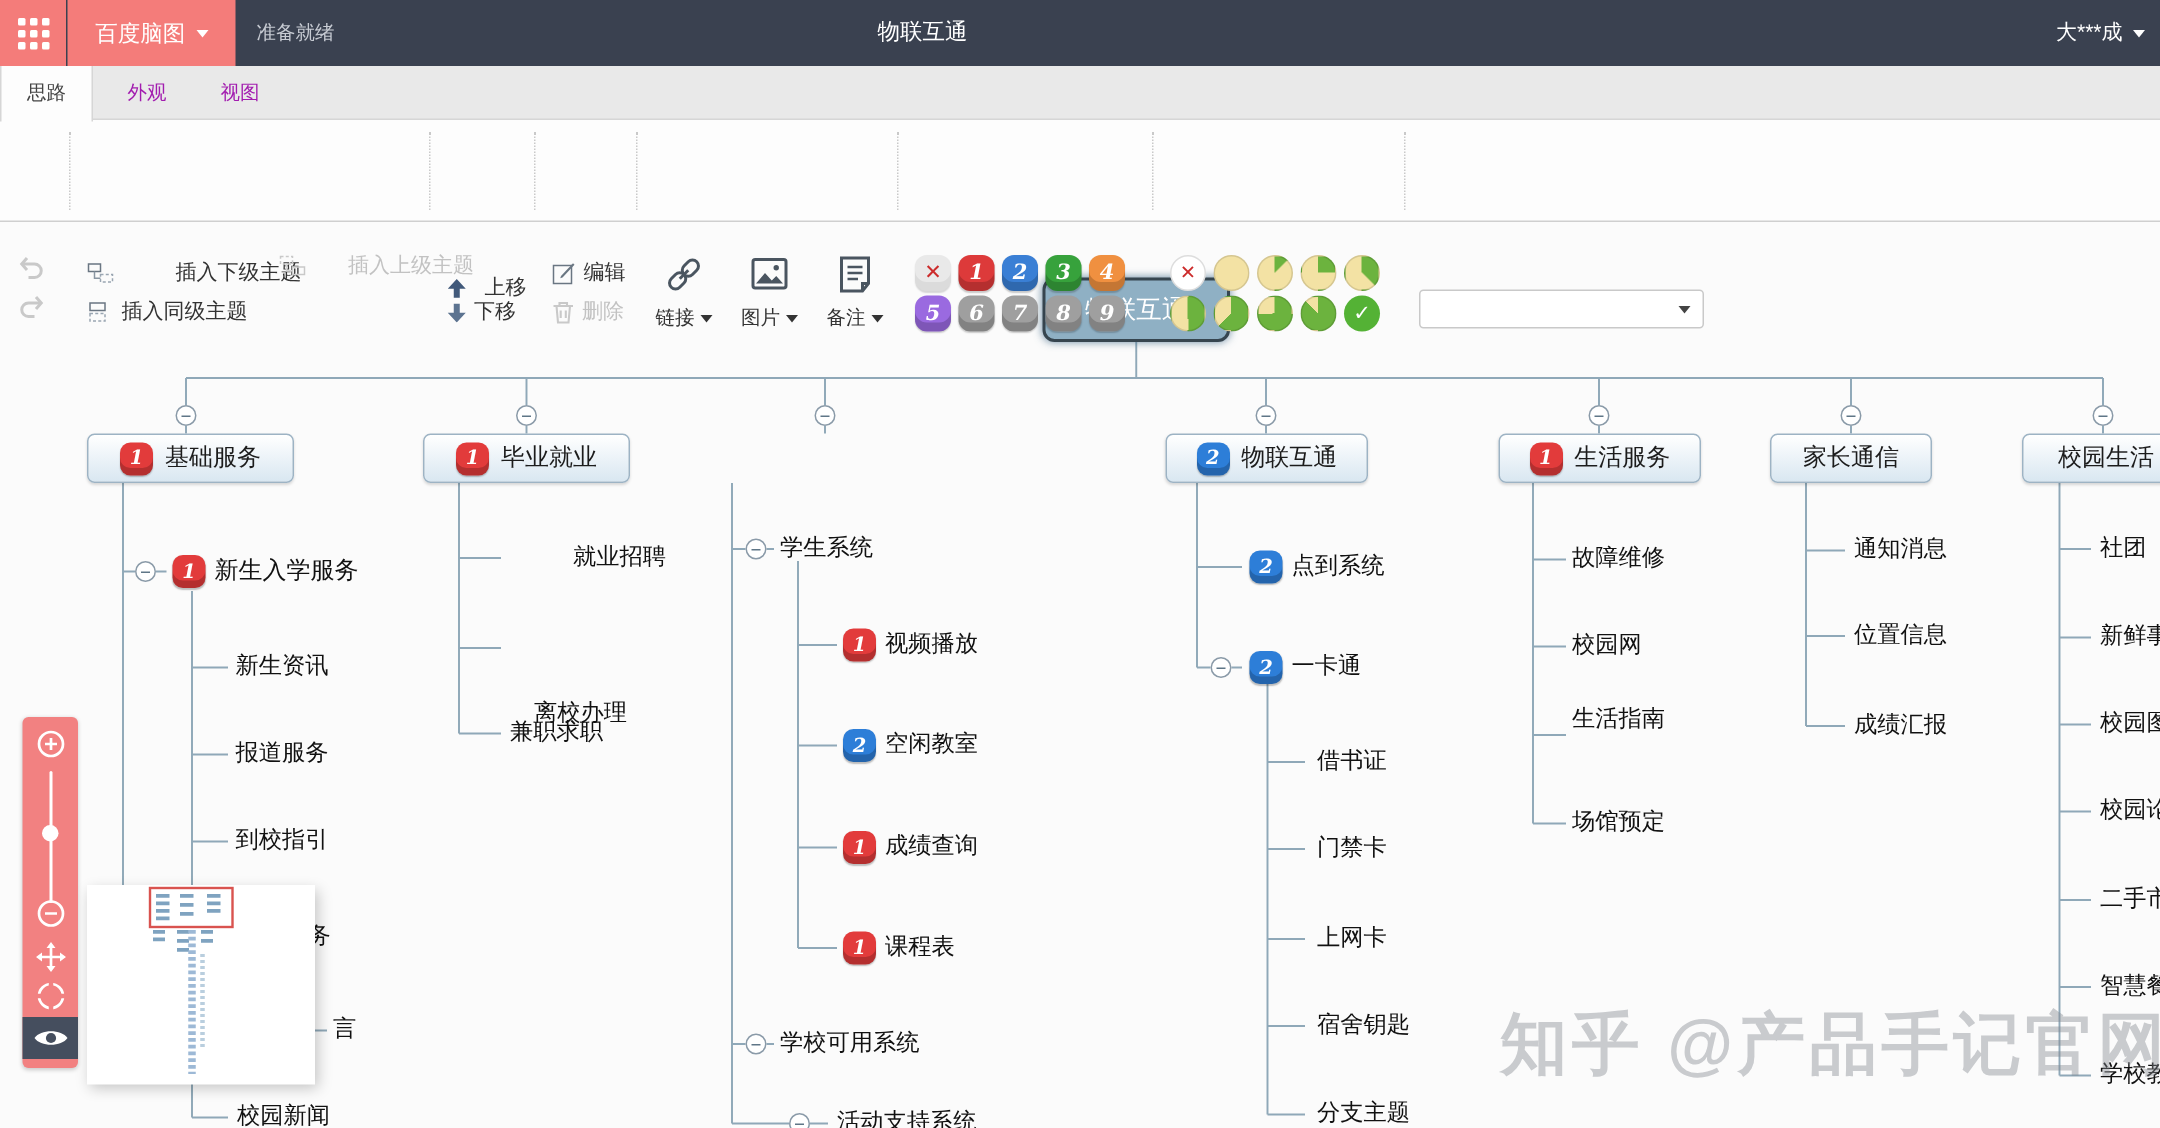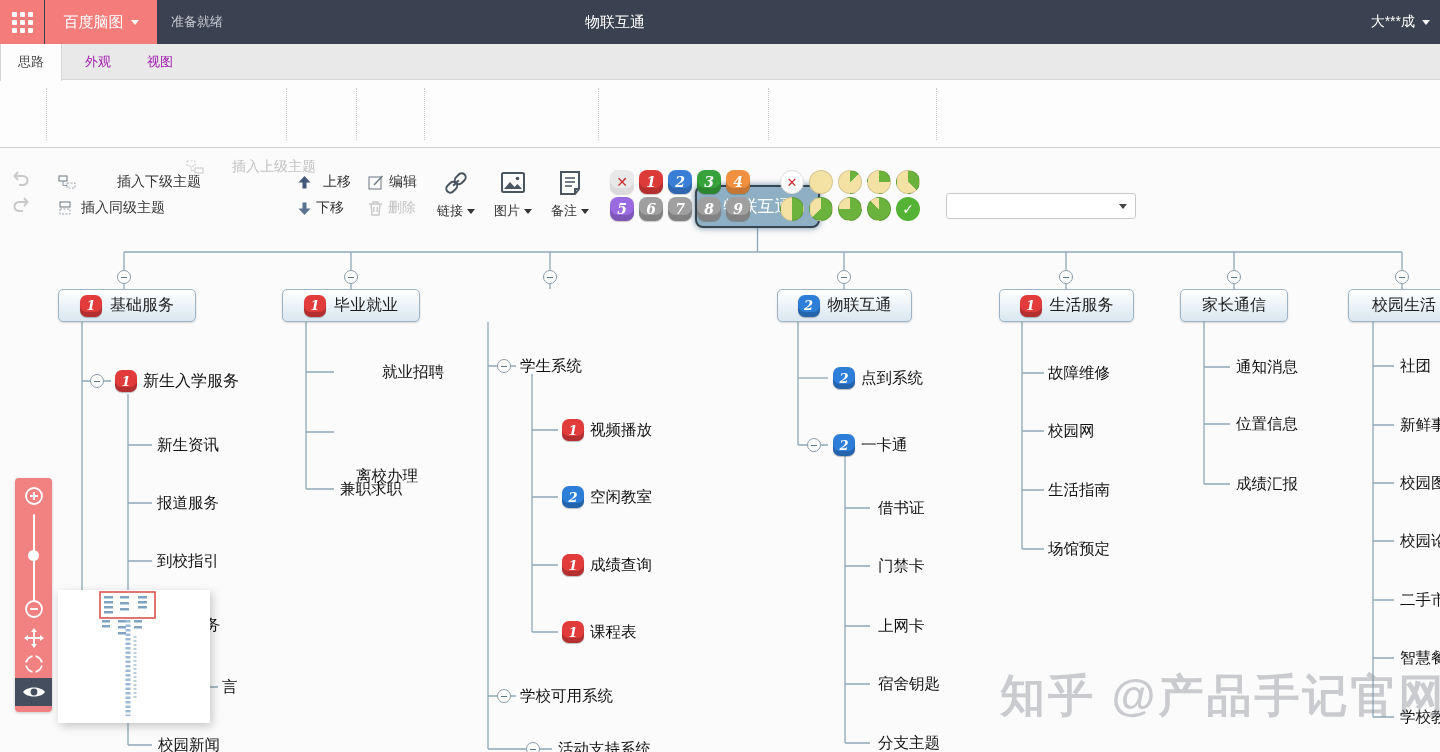--- a/index.html
+++ b/index.html
@@ -122,38 +122,38 @@
     <div class="tsep" style="left:46px;"></div>
 
     <div class="tb-ico-btn" style="left:58px;top:93px;gap:41px;">
       <svg width="18" height="14" viewBox="0 0 18 14">
           <rect x="1" y="1" width="8" height="5" fill="none" stroke="#6a7682"></rect>
           <rect x="9" y="8" width="8" height="5" fill="none" stroke="#9aa6b2" stroke-dasharray="2 1.5"></rect>
           <path d="M5 6 V10.5 H9" fill="none" stroke="#8a96a2"></path>
         </svg>
       <span>插入下级主题</span>
     </div>
-    <div class="tb-ico-btn disabled" style="left:186px;top:78px;gap:28px;">
+    <div class="tb-ico-btn disabled" style="left:186px;top:88px;gap:28px;">
       <svg width="18" height="14" viewBox="0 0 18 14">
           <rect x="1" y="1" width="8" height="5" fill="none" stroke="#c9c9c9" stroke-dasharray="2 1.5"></rect>
           <rect x="9" y="8" width="8" height="5" fill="none" stroke="#c9c9c9"></rect>
           <path d="M5 6 V10.5 H9" fill="none" stroke="#d5d5d5"></path>
         </svg>
       <span>插入上级主题</span>
     </div>
     <div class="tb-ico-btn" style="left:58px;top:119px;">
       <svg width="18" height="14" viewBox="0 0 18 14">
           <rect x="2" y="1" width="10" height="5" fill="none" stroke="#6a7682"></rect>
           <rect x="2" y="8" width="10" height="5" fill="none" stroke="#9aa6b2" stroke-dasharray="2 1.5"></rect>
         </svg>
       <span>插入同级主题</span>
     </div>
     <div class="tsep" style="left:286px;"></div>
 
-    <div class="tb-ico-btn" style="left:298px;top:93px;gap:12px;">
+    <div class="tb-ico-btn" style="left:298px;top:103px;gap:12px;">
       <svg width="13" height="13" viewBox="0 0 13 13">
           <path d="M6.5 0 L12.5 6.5 H8.5 V12.5 H4.5 V6.5 H0.5 Z" fill="#41597a"></path>
         </svg>
       <span>上移</span>
     </div>
     <div class="tb-ico-btn" style="left:298px;top:119px;">
       <svg width="13" height="13" viewBox="0 0 13 13">
           <path d="M6.5 13 L0.5 6.5 H4.5 V0.5 H8.5 V6.5 H12.5 Z" fill="#5c7390"></path>
         </svg>
       <span>下移</span>
@@ -358,21 +358,21 @@
   <span class="badge bg-blue abs" style="left:833px;top:434px;">2</span>
   <div class="tnode" style="left:861px;top:445px;">一卡通</div>
   <div class="tnode" style="left:878px;top:508px;">借书证</div>
   <div class="tnode" style="left:878px;top:566px;">门禁卡</div>
   <div class="tnode" style="left:878px;top:626px;">上网卡</div>
   <div class="tnode" style="left:878px;top:684px;">宿舍钥匙</div>
   <div class="tnode" style="left:878px;top:743px;">分支主题</div>
 
   <div class="tnode" style="left:1048px;top:373px;">故障维修</div>
   <div class="tnode" style="left:1048px;top:431px;">校园网</div>
-  <div class="tnode" style="left:1048px;top:490px;font-family:Liberation Serif, serif;">生活指南</div>
+  <div class="tnode" style="left:1048px;top:480px;font-family:Liberation Serif, serif;">生活指南</div>
   <div class="tnode" style="left:1048px;top:549px;">场馆预定</div>
 
   <div class="tnode" style="left:1236px;top:367px;">通知消息</div>
   <div class="tnode" style="left:1236px;top:424px;">位置信息</div>
   <div class="tnode" style="left:1236px;top:484px;">成绩汇报</div>
 
   <div class="tnode" style="left:1400px;top:366px;">社团</div>
   <div class="tnode" style="left:1400px;top:425px;">新鲜事</div>
   <div class="tnode" style="left:1400px;top:483px;">校园图</div>
   <div class="tnode" style="left:1400px;top:541px;">校园论</div>

